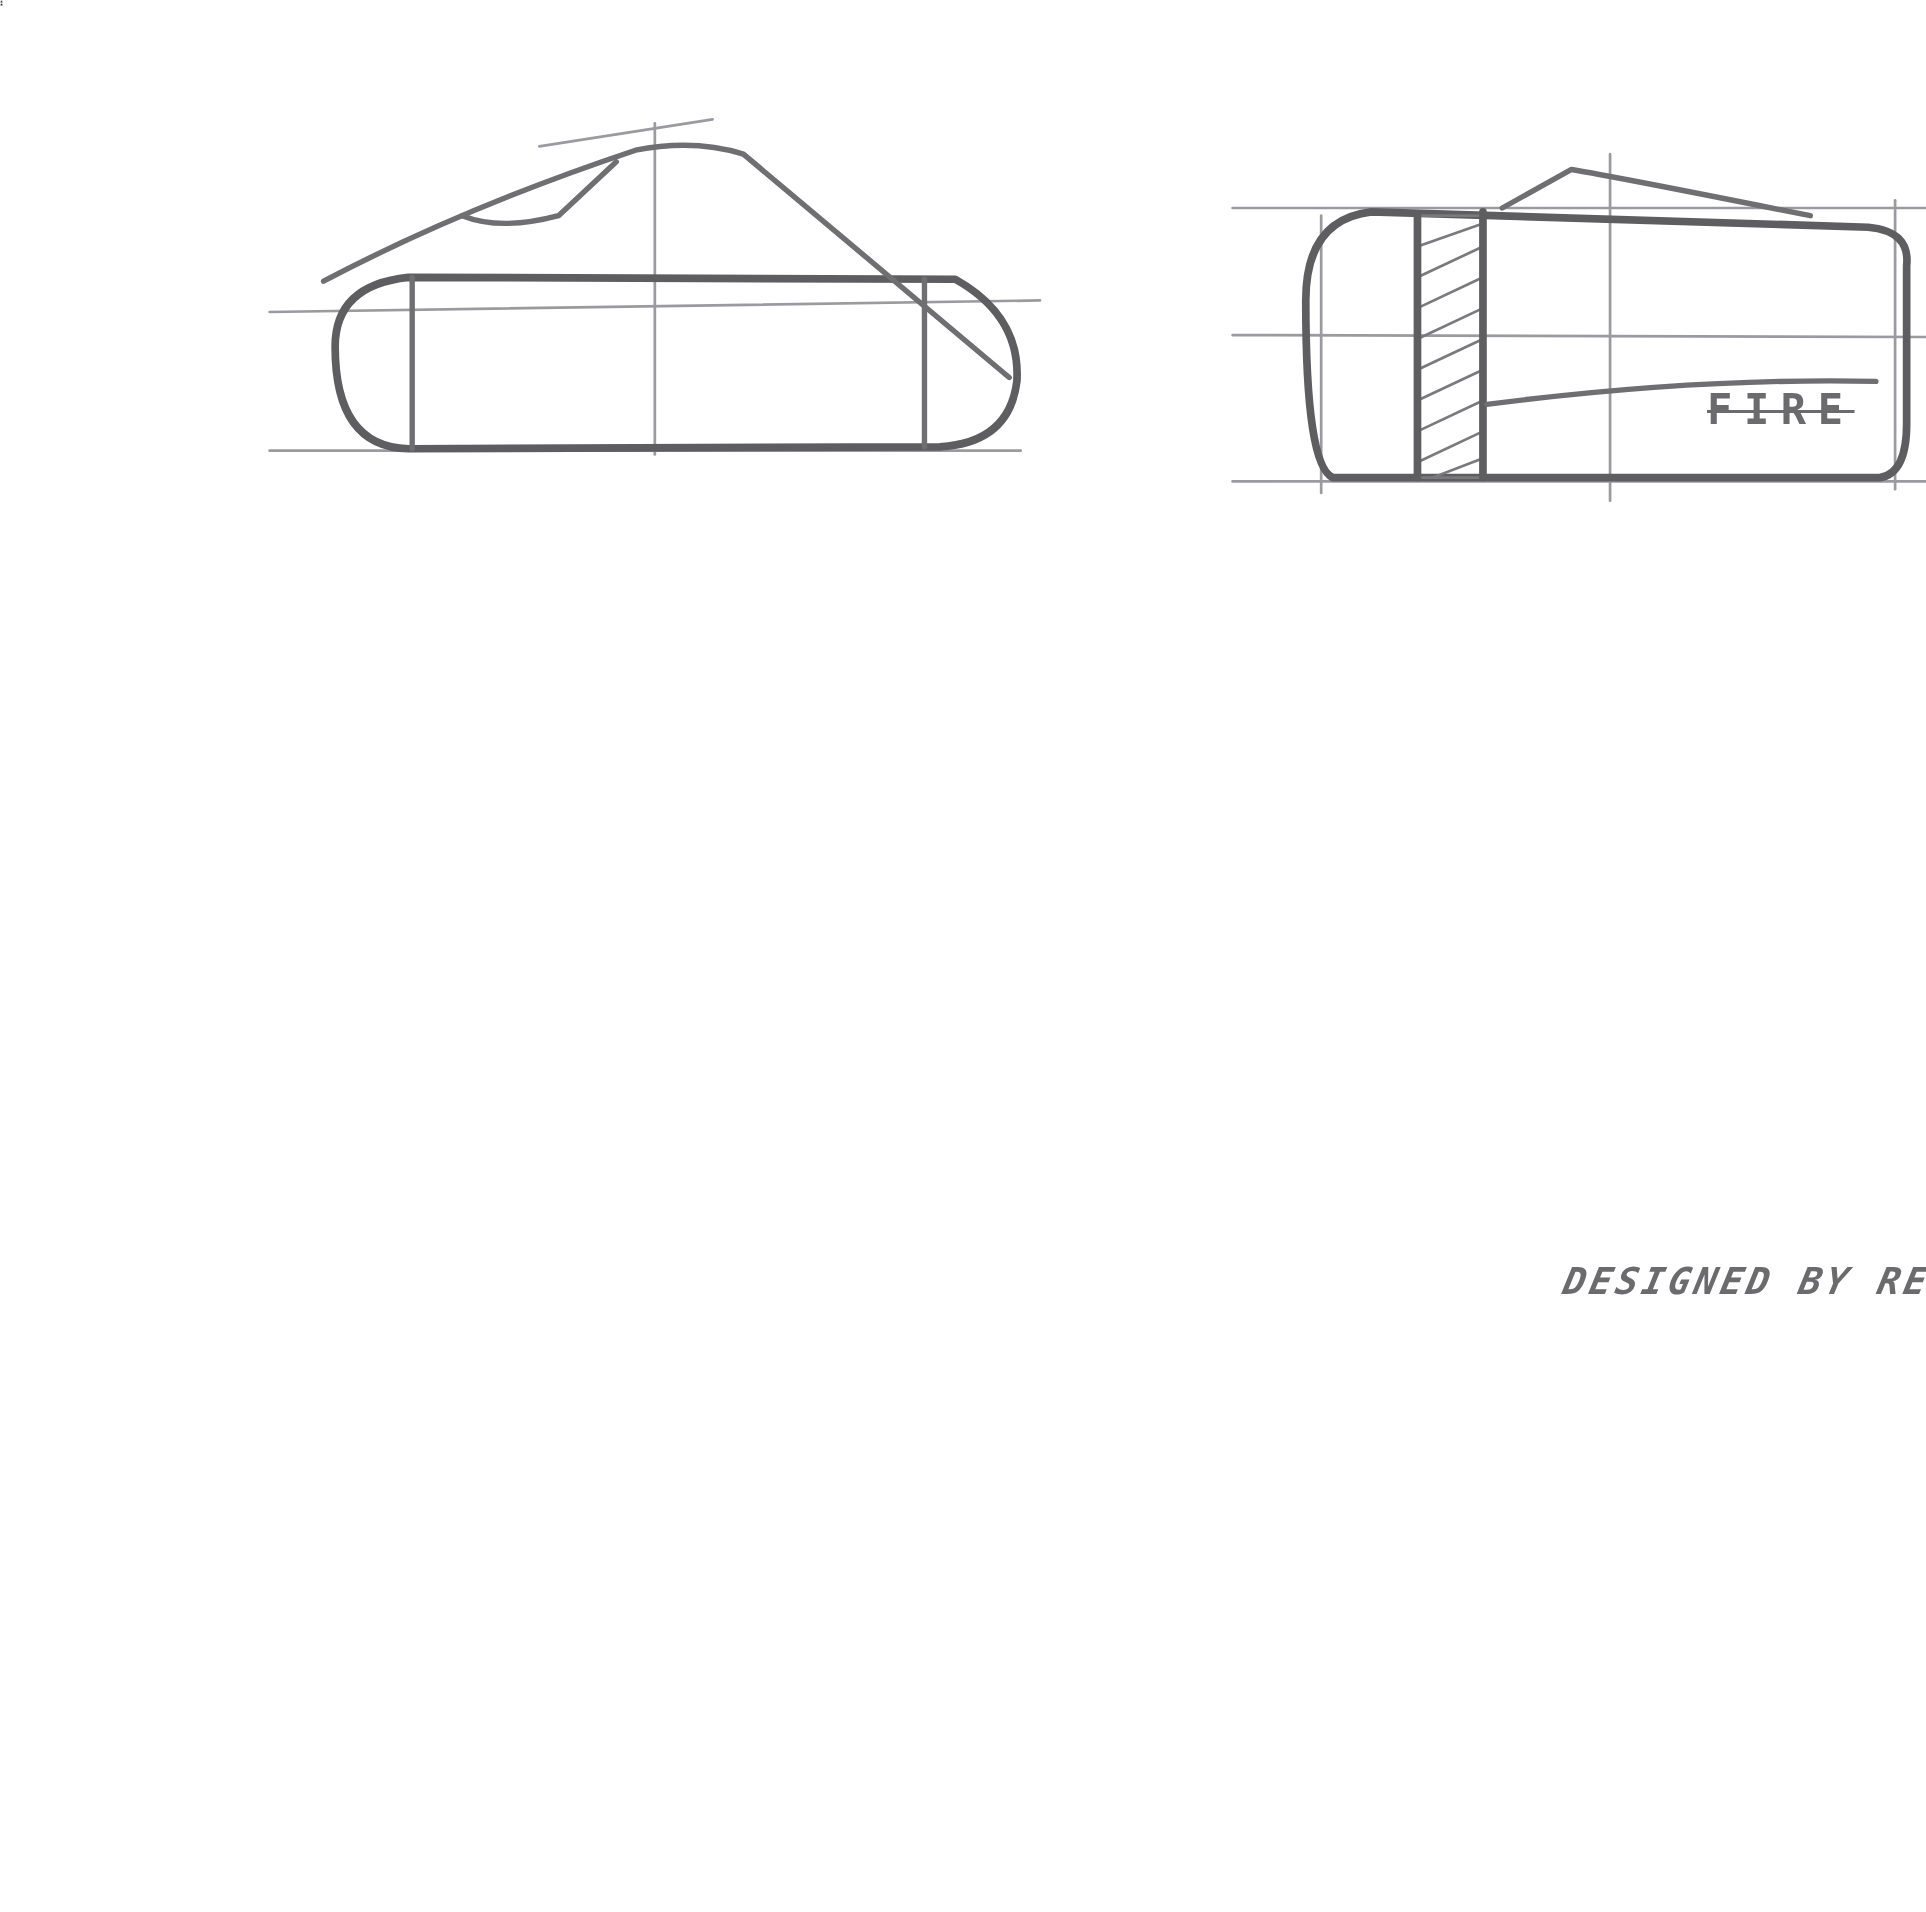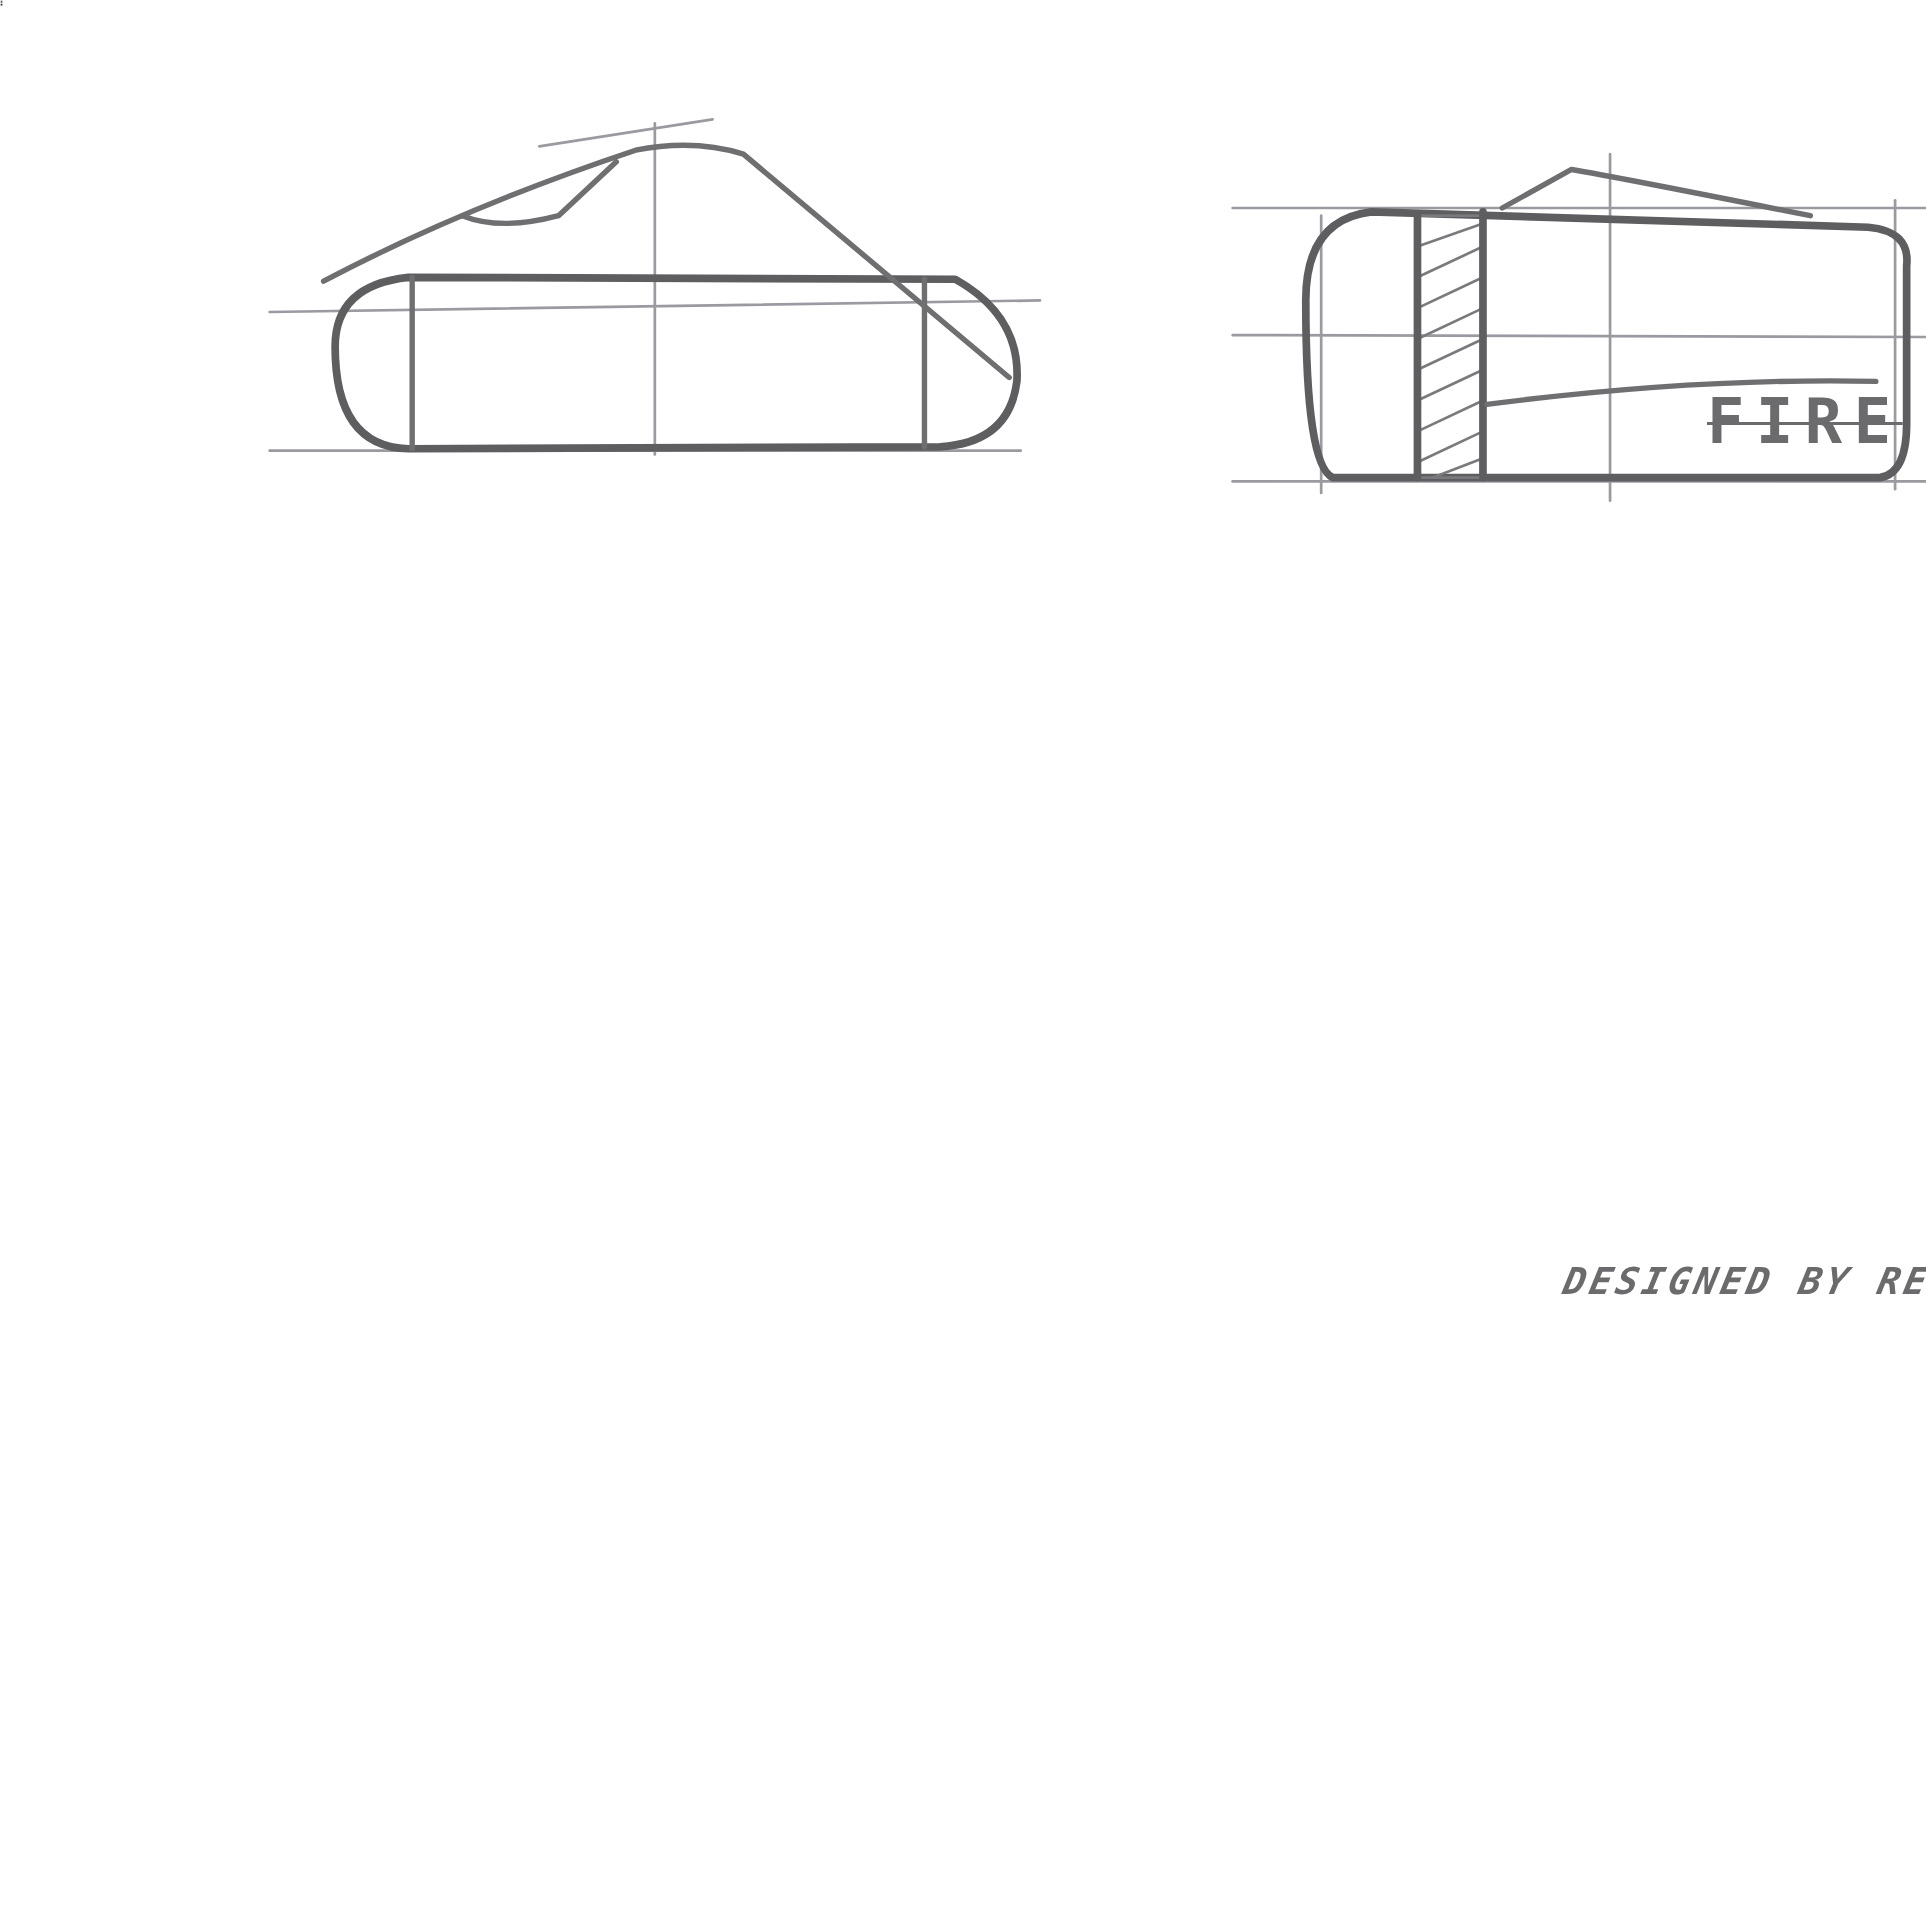--- a/index.html
+++ b/index.html
@@ -4,21 +4,21 @@
 <style>
   html, body { margin:0; padding:0; background:#ffffff; }
   body { width:2704px; height:1912px; position:relative; overflow:hidden; font-family:"DejaVu Sans", sans-serif; }
   #sheet { position:absolute; left:0; top:0; width:2704px; height:1912px; }
   .ink { fill:none; stroke:#6f6f72; stroke-width:14; stroke-linecap:round; stroke-linejoin:round; }
   .ink-bold { fill:none; stroke:#5e5e61; stroke-width:20; stroke-linecap:round; stroke-linejoin:round; }
   .ink-light { fill:none; stroke:#9a9aa0; stroke-width:7; stroke-linecap:round; }
   .hatch { fill:none; stroke:#7a7a7e; stroke-width:7; }
   .fill-dark { fill:#8a8a8e; stroke:#6f6f72; stroke-width:10; }
   .label { position:absolute; color:#6b6b6e; font-family:"DejaVu Sans Mono", monospace; font-weight:bold; font-style:italic; letter-spacing:3.9px; white-space:nowrap; }
-  .fire-label { left:1707px; top:385px; font-size:62px; font-style:normal; letter-spacing:11.6px; text-decoration:line-through; text-decoration-thickness:3.1px; }
+  .fire-label { left:1707px; top:385px; font-size:42px; font-style:normal; letter-spacing:11.6px; text-decoration:line-through; text-decoration-thickness:3.1px; }
   .signature { left:1564px; top:1260px; font-size:37px; transform:skewX(-12deg); }
 </style>
 </head>
 <body>
 
 
 
 <svg id="sheet" viewBox="0 0 7020 4964" xmlns="http://www.w3.org/2000/svg">
 
   <g>

